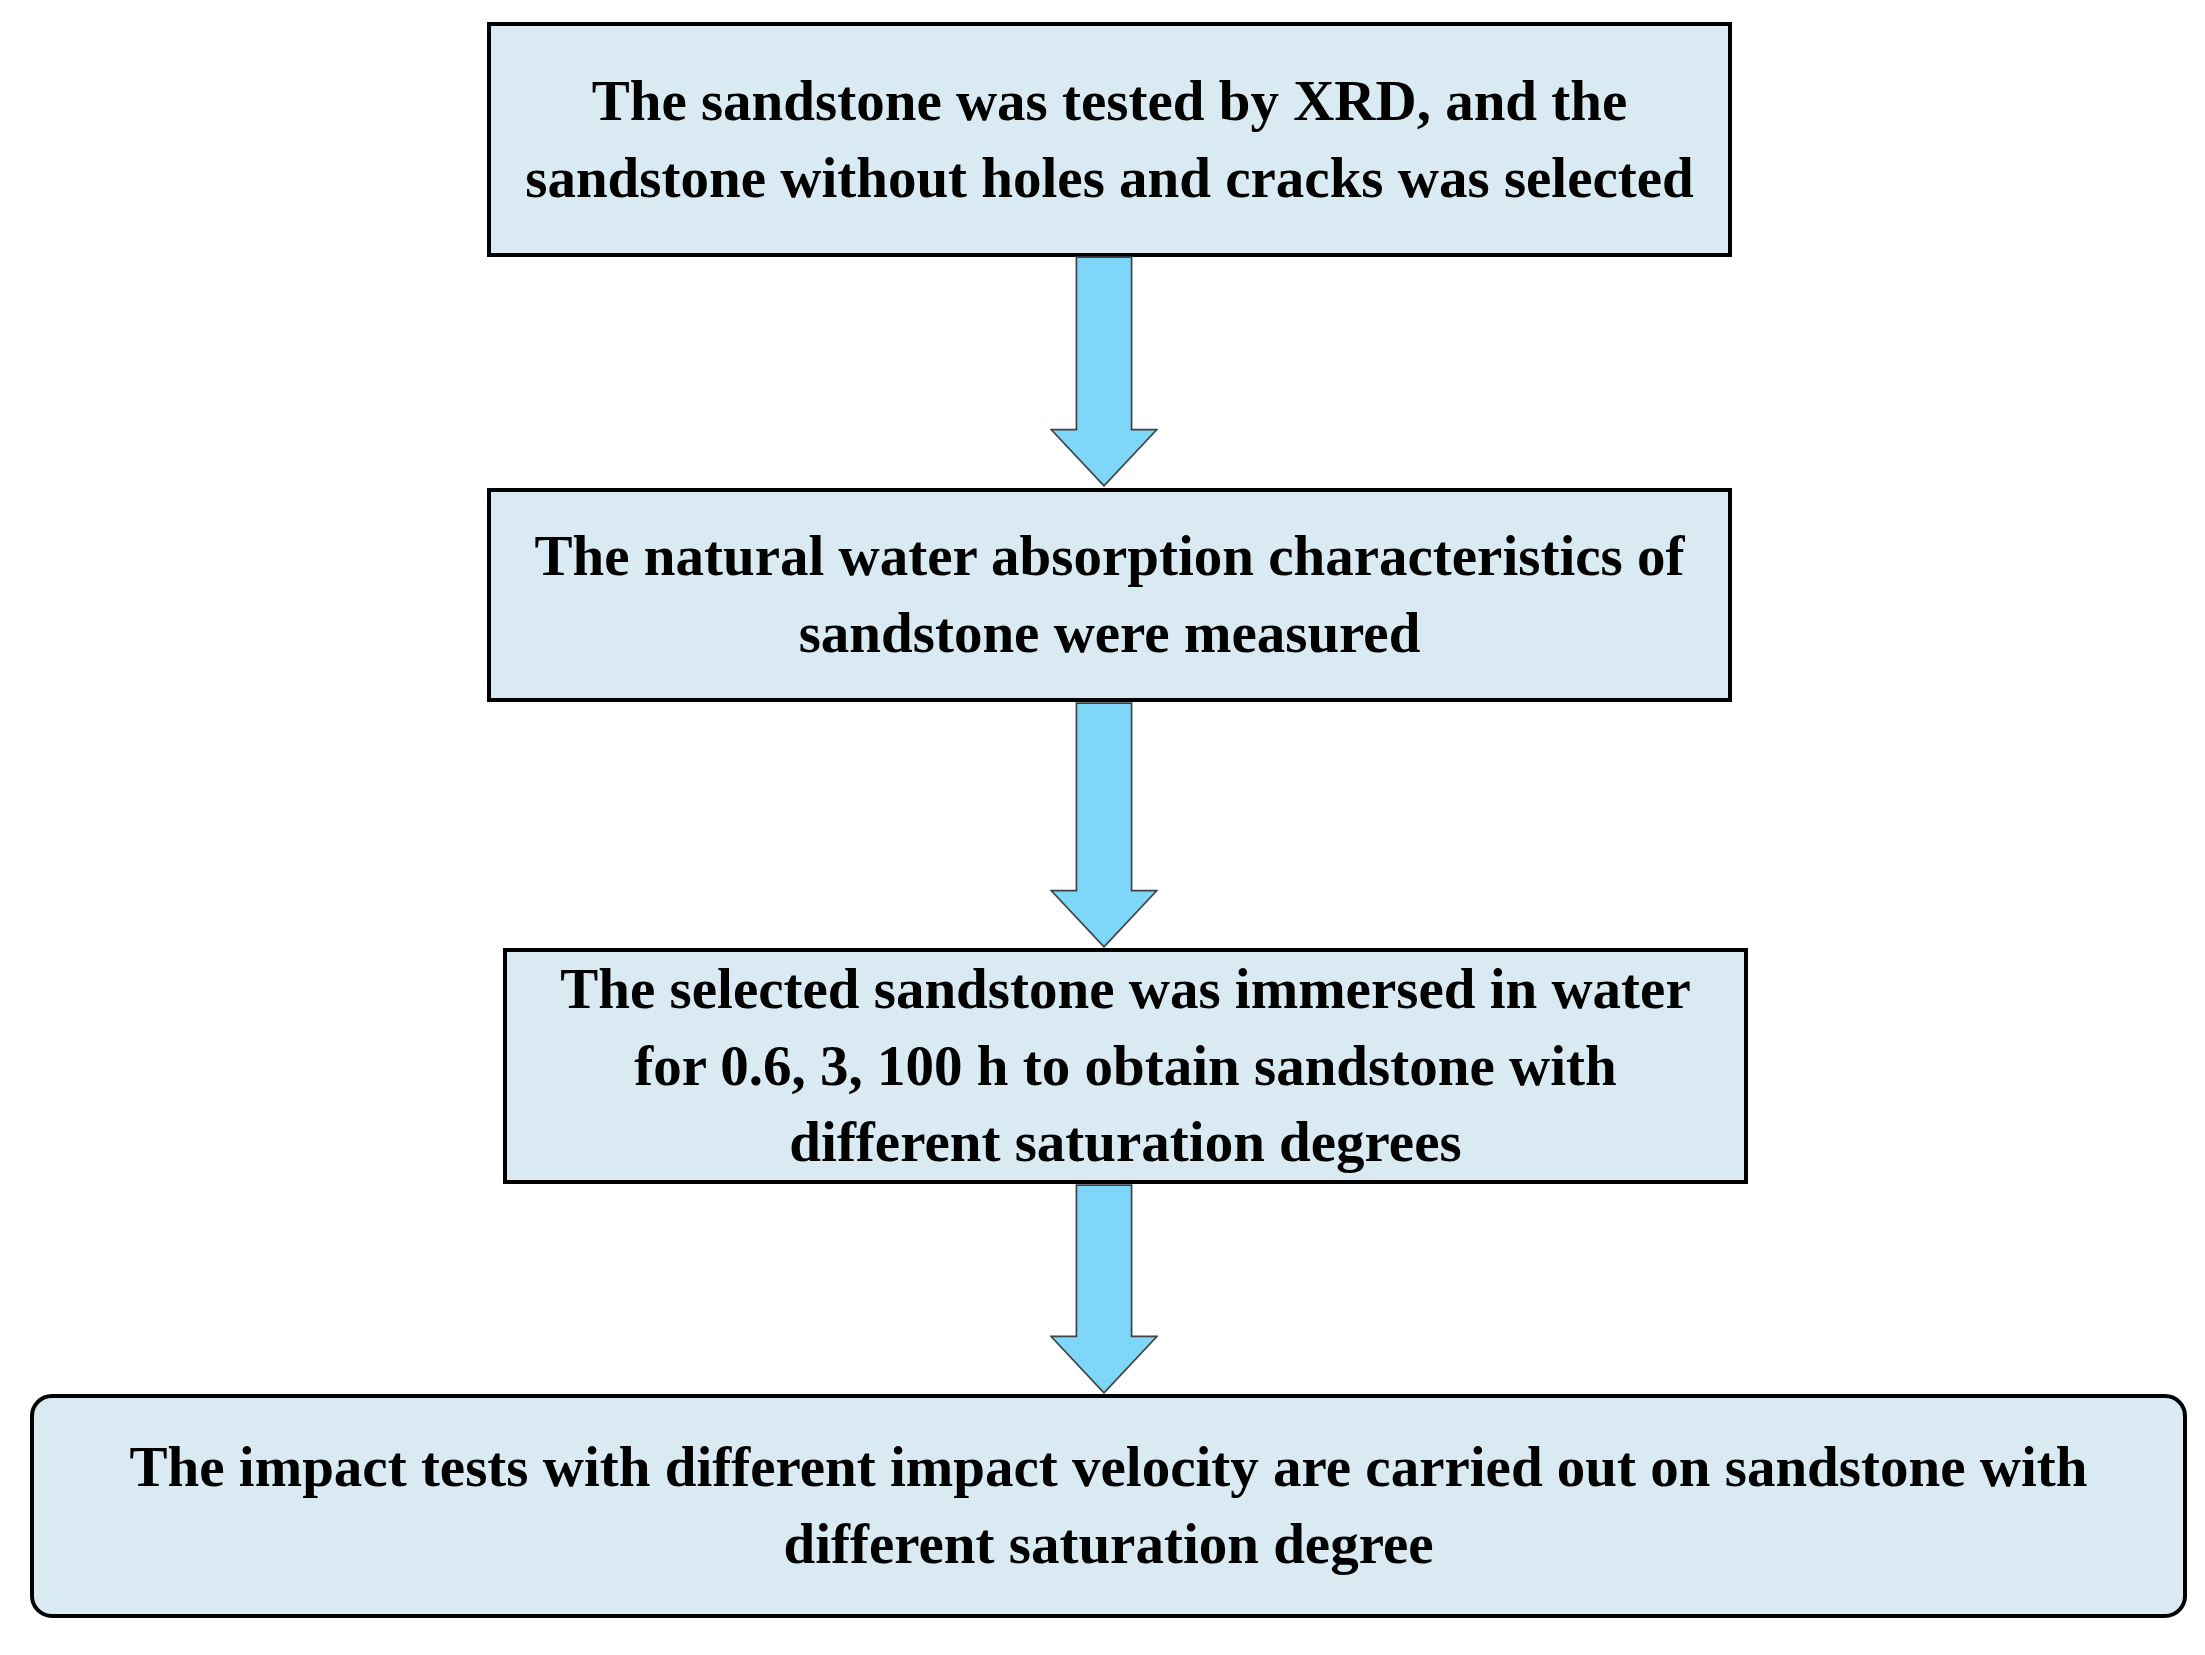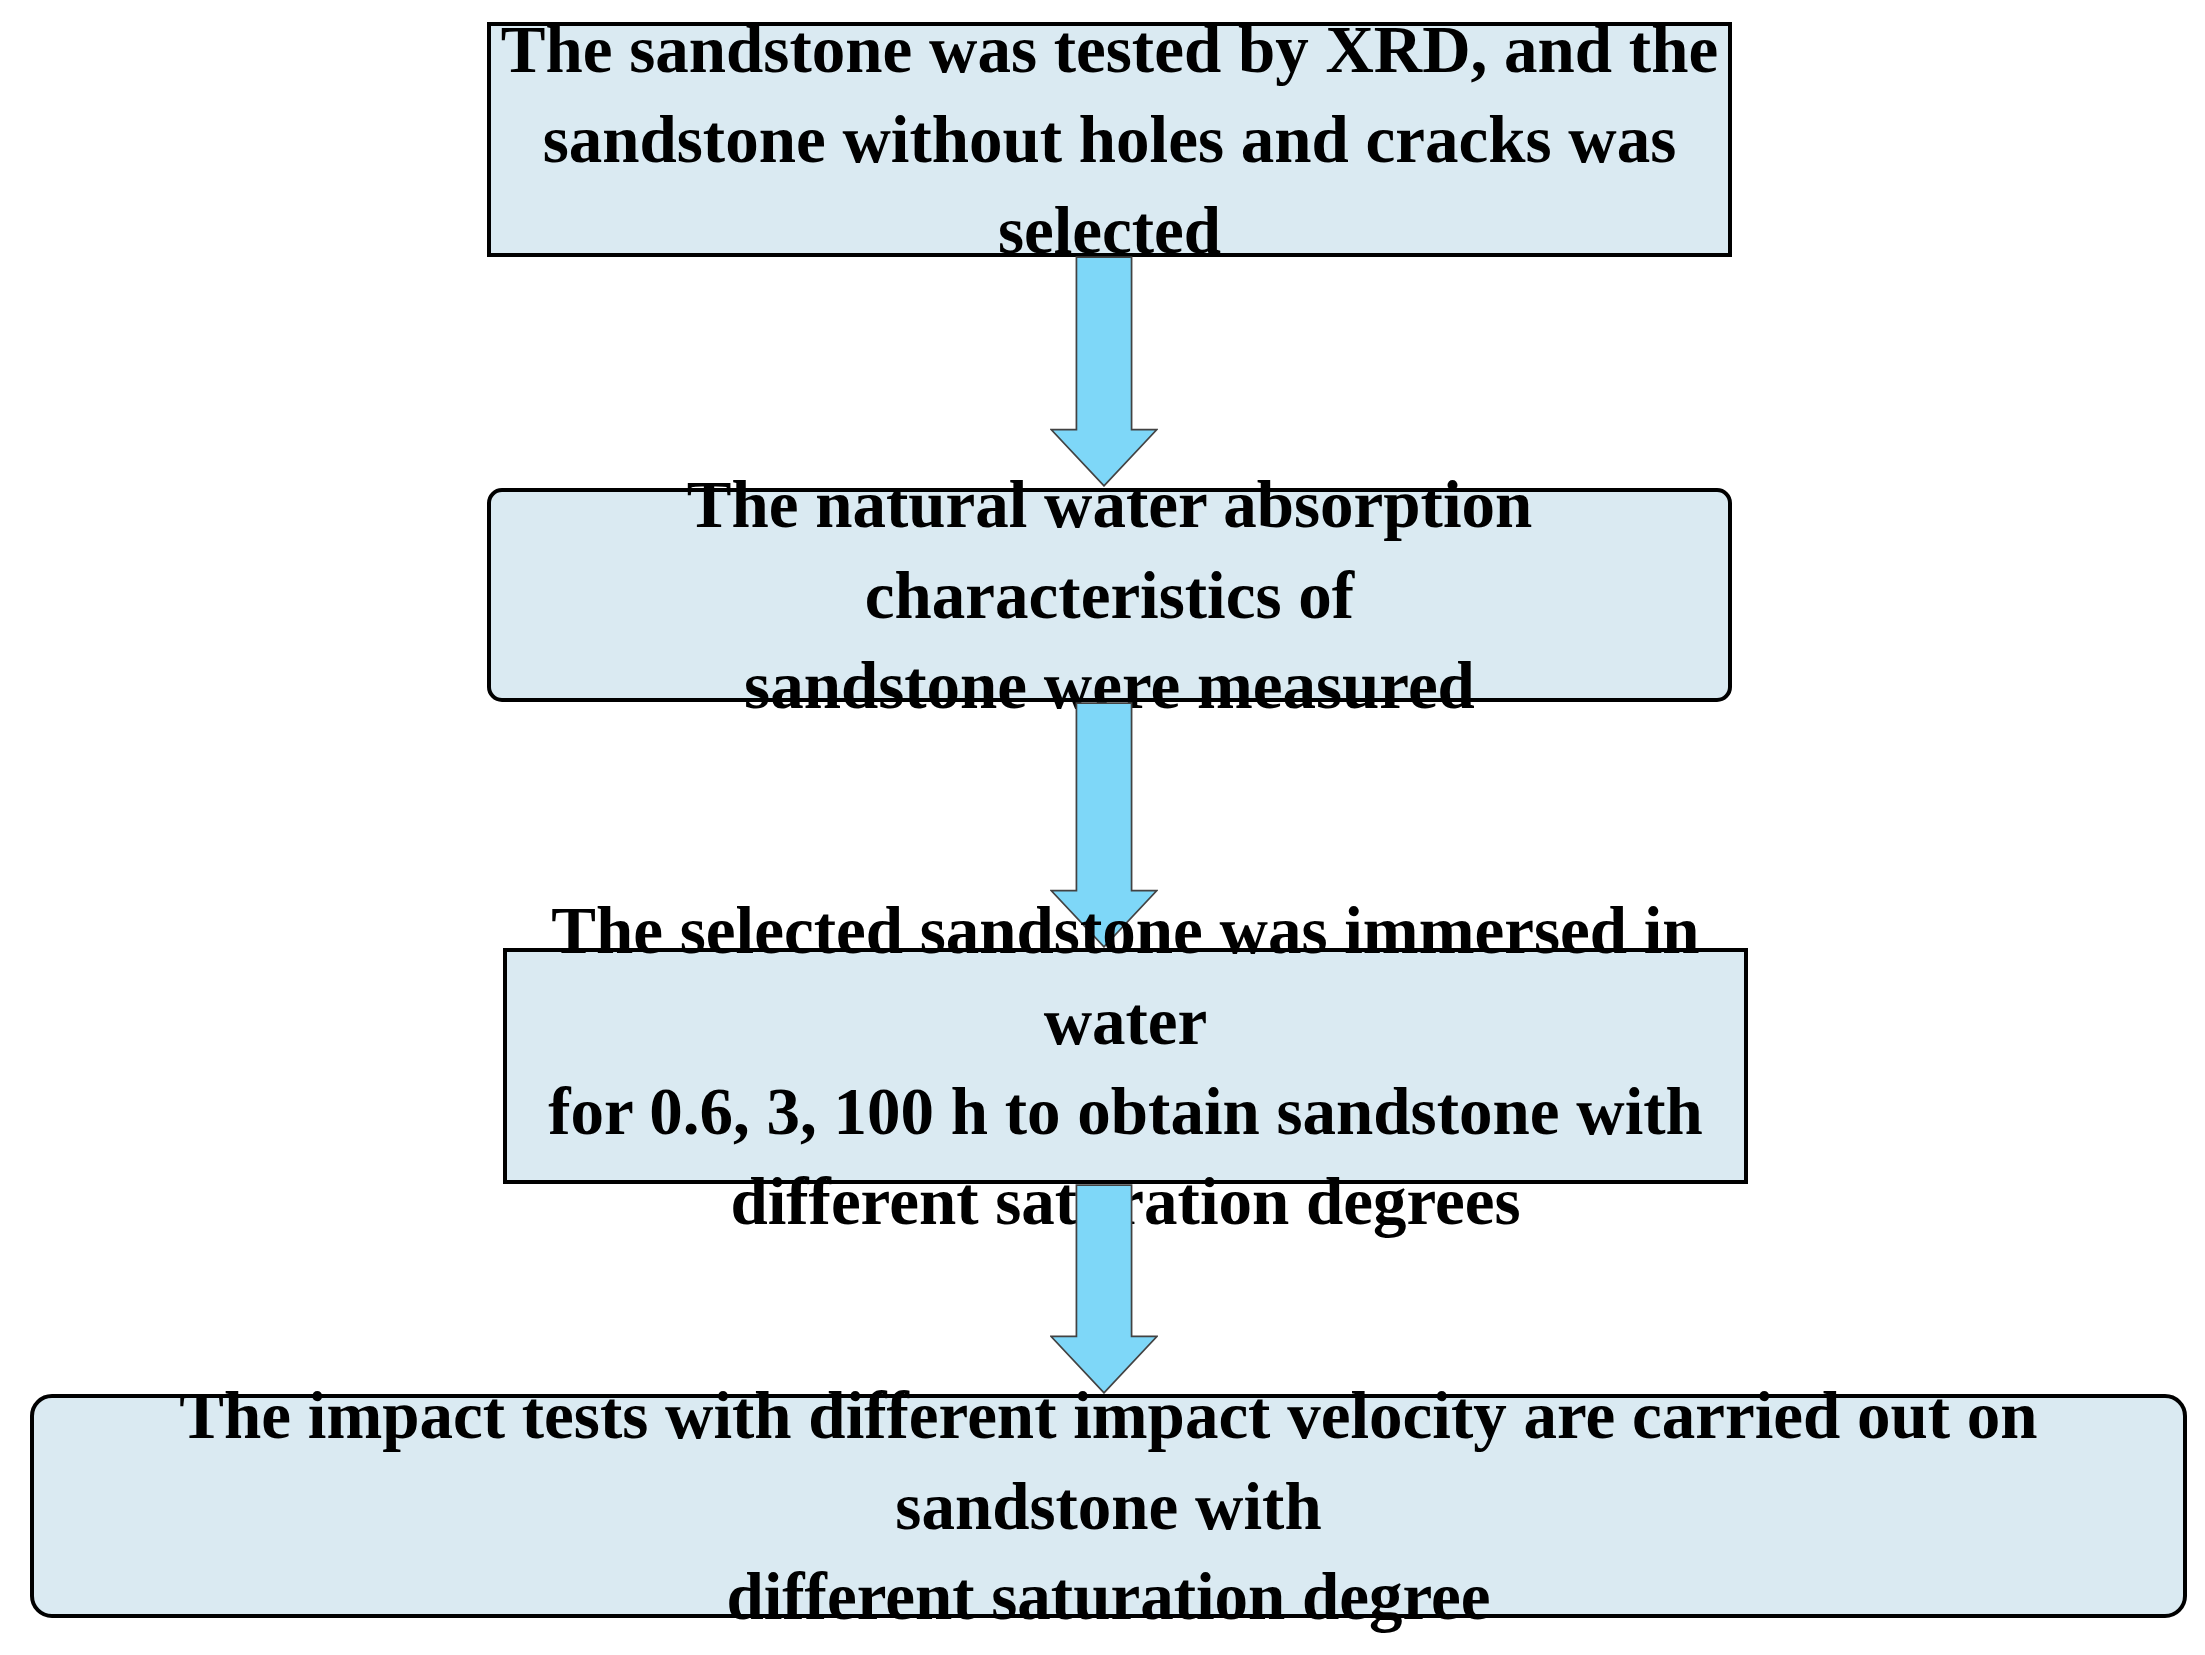--- a/index.html
+++ b/index.html
@@ -31,27 +31,27 @@
     display: flex;
     align-items: center;
     justify-content: center;
   }
   .flow-box .box-text {
     display: block;
     width: 100%;
     text-align: center;
     white-space: pre-line;
     font-weight: bold;
-    font-size: 67px;
+    font-size: 57px;
     line-height: 1.35;
     color: var(--text-color);
     letter-spacing: 0px;
   }
   #box-1 { left: 487px;  top: 22px;   width: 1245px; height: 235px; }
-  #box-2 { left: 487px;  top: 488px;  width: 1245px; height: 214px; border-radius: 15px; }
+  #box-2 { left: 487px;  top: 488px;  width: 1245px; height: 214px; }
   #box-3 { left: 487px;  top: 948px; width: 1245px; height: 236px; margin-left: 16px; }
   #box-4 { left: 30px;   top: 1394px; width: 2157px; height: 224px; border-radius: 22px; }
   .flow-arrow {
     position: absolute;
     left: 1050px;
     width: 108px;
     display: block;
   }
   #arrow-1 { top: 256px;  height: 231px; }
   #arrow-2 { top: 702px; height: 246px; }

